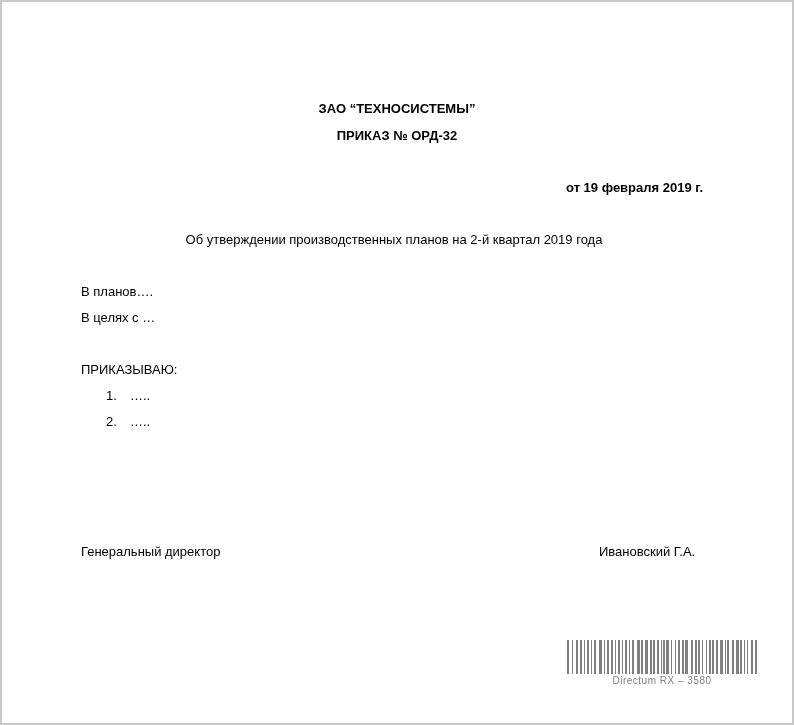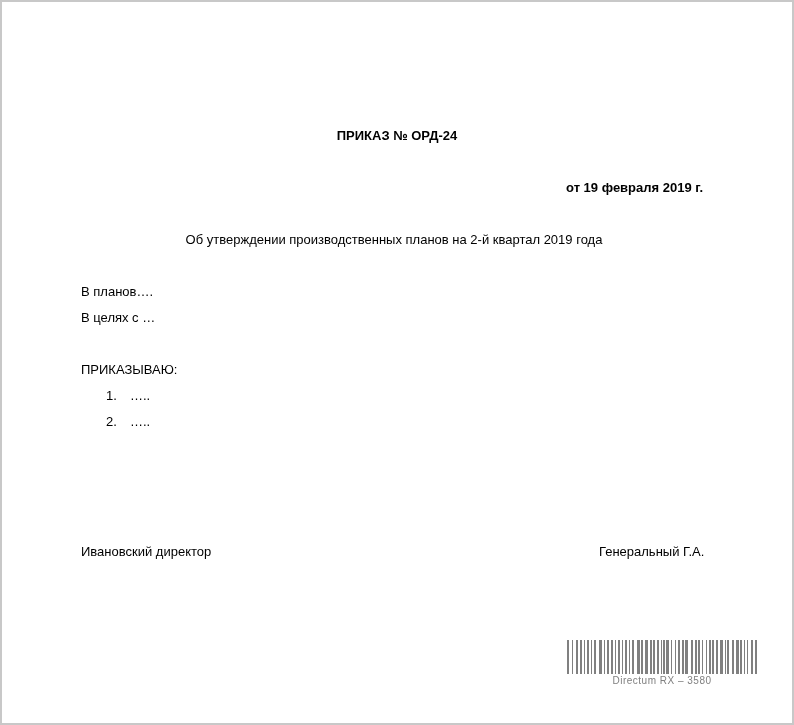--- a/index.html
+++ b/index.html
@@ -67,38 +67,39 @@
       font-size: 10px;
       line-height: 11px;
       color: #808080;
       letter-spacing: 0.5px;
     }
   </style>
 </head>
 <body>
 
 <div class="page">
-  <div class="t b center order-title">ПРИКАЗ № ОРД-24</div>
+  <div class="t b center org">ЗАО “ТЕХНОСИСТЕМЫ”</div>
+  <div class="t b center order-title">ПРИКАЗ № ОРД-32</div>
   <div class="t b date">от 19 февраля 2019 г.</div>
   <div class="t subject">Об утверждении производственных планов на 2-й квартал 2019 года</div>
 
   <div class="t para1">В планов….</div>
   <div class="t para2">В целях с …</div>
 
   <div class="t decree">ПРИКАЗЫВАЮ:</div>
 
   <div class="t item item1">
     <span class="num">1.</span><span>…..</span>
   </div>
   <div class="t item item2">
     <span class="num">2.</span><span>…..</span>
   </div>
 
-  <div class="t sign-role">Ивановский директор</div>
-  <div class="t sign-name">Генеральный Г.А.</div>
+  <div class="t sign-role">Генеральный директор</div>
+  <div class="t sign-name">Ивановский Г.А.</div>
 </div>
 
 <div class="barcode" id="barcode">
     <span class="bar" style="width: 1.96891px; background: rgb(128, 128, 128);"></span>
     <span class="gap" style="width: 2.95337px;"></span>
     <span class="bar" style="width: 0.984456px; background: rgb(128, 128, 128);"></span>
     <span class="gap" style="width: 2.95337px;"></span>
     <span class="bar" style="width: 1.96891px; background: rgb(128, 128, 128);"></span>
     <span class="gap" style="width: 1.96891px;"></span>
     <span class="bar" style="width: 1.96891px; background: rgb(128, 128, 128);"></span>

